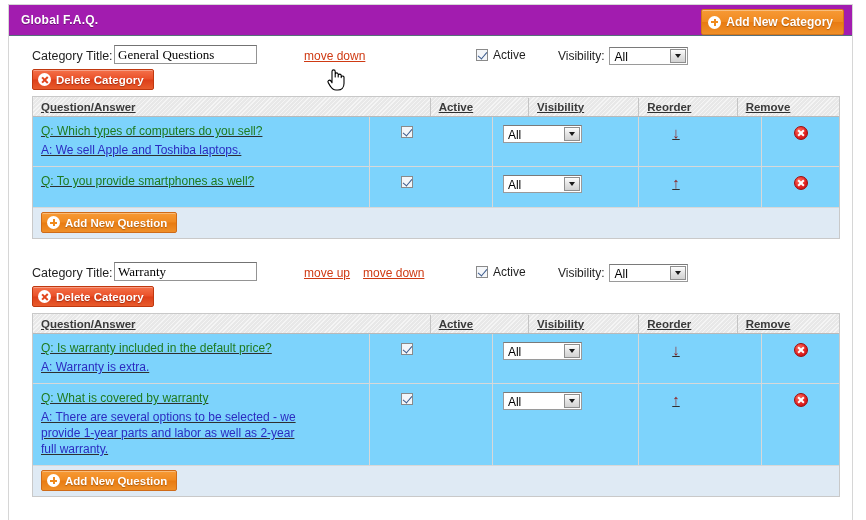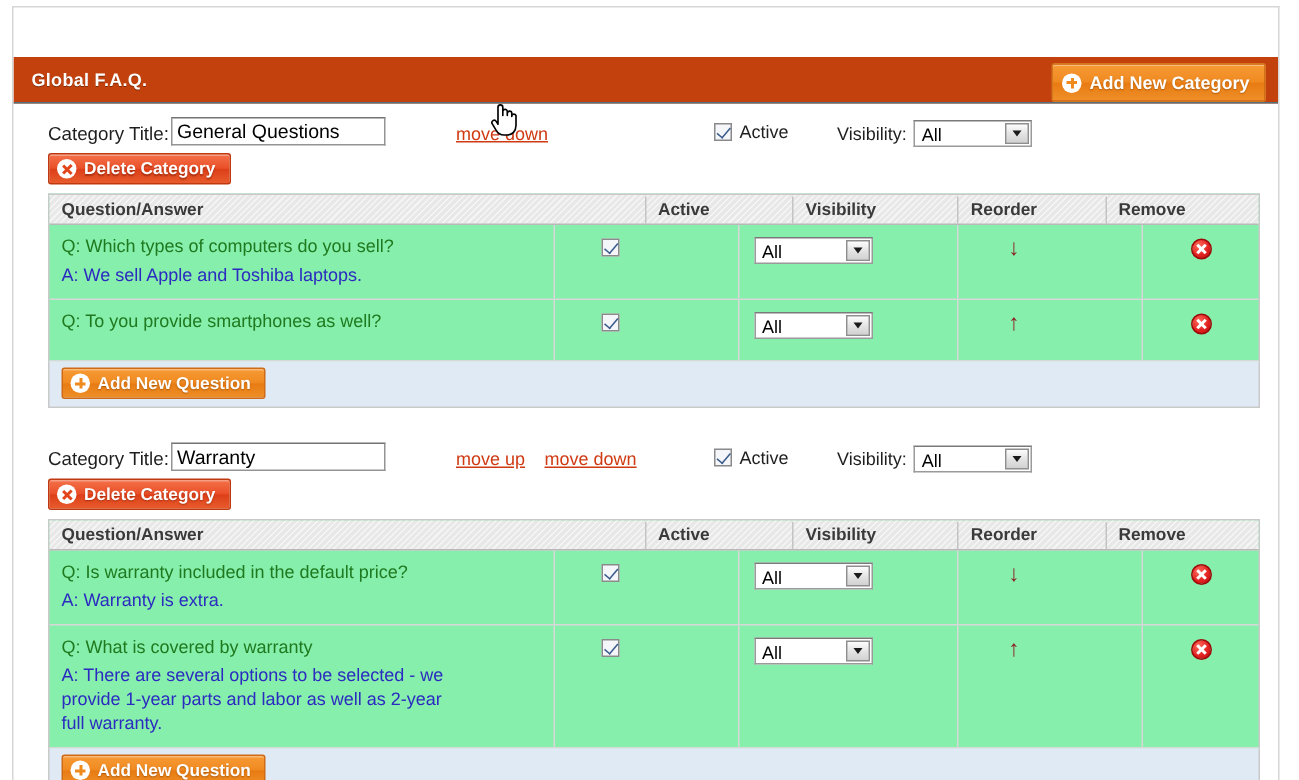--- a/index.html
+++ b/index.html
@@ -34,24 +34,23 @@
     border: 1px solid #d6d6d6;
     border-bottom: none;
     background: #ffffff;
     overflow: hidden;
   }
 
   
   .titlebar {
     position: relative;
     height: 31px;
-    background: #c2410c;
+    background: #a21caf;
     border-bottom: 1px solid #56707a;
     box-sizing: border-box;
-    margin-top: 33px;
   }
   .titlebar-text {
     position: absolute;
     left: 12px;
     top: 8px;
     color: #ffffff;
     font-size: 12px;
     font-weight: bold;
     letter-spacing: .2px;
     text-shadow: 0 1px 0 rgba(0,0,0,.35);
@@ -145,21 +144,21 @@
   .inp-cat-title {
     position: absolute;
     left: 105px;
     top: 9px;
     width: 143px;
     height: 19px;
     box-sizing: border-box;
     border: 1px solid #949494;
     border-top-color: #737373;
     background: #ffffff;
-    font-family: Liberation Sans, sans-serif;
+    font-family: Liberation Serif, serif;
     font-size: 13px;
     color: #000000;
     padding: 1px 3px;
     outline: none;
   }
   .movelinks {
     position: absolute;
     top: 13px;
     display: flex;
     gap: 13px;
@@ -251,21 +250,22 @@
     position: absolute;
     left: 23px;
     top: 33px;
   }
 
   
   .qa-table {
     margin: 0 12px 0 23px;
     border: 1px solid #c9c9c9;
     border-bottom: none;
-    background: #86efac;
+    background: #7dd3fc;
+    text-decoration: underline;
   }
   .qa-row {
     display: flex;
     border-bottom: 1px solid #d8d8d8;
   }
   .qa-head {
     background: #e8e8e8;
     background-image: repeating-linear-gradient(135deg, rgba(255,255,255,.55) 0 1px, rgba(0,0,0,0) 1px 3px);
     border-bottom: 1px solid #b9b9b9;
     height: 19px;

